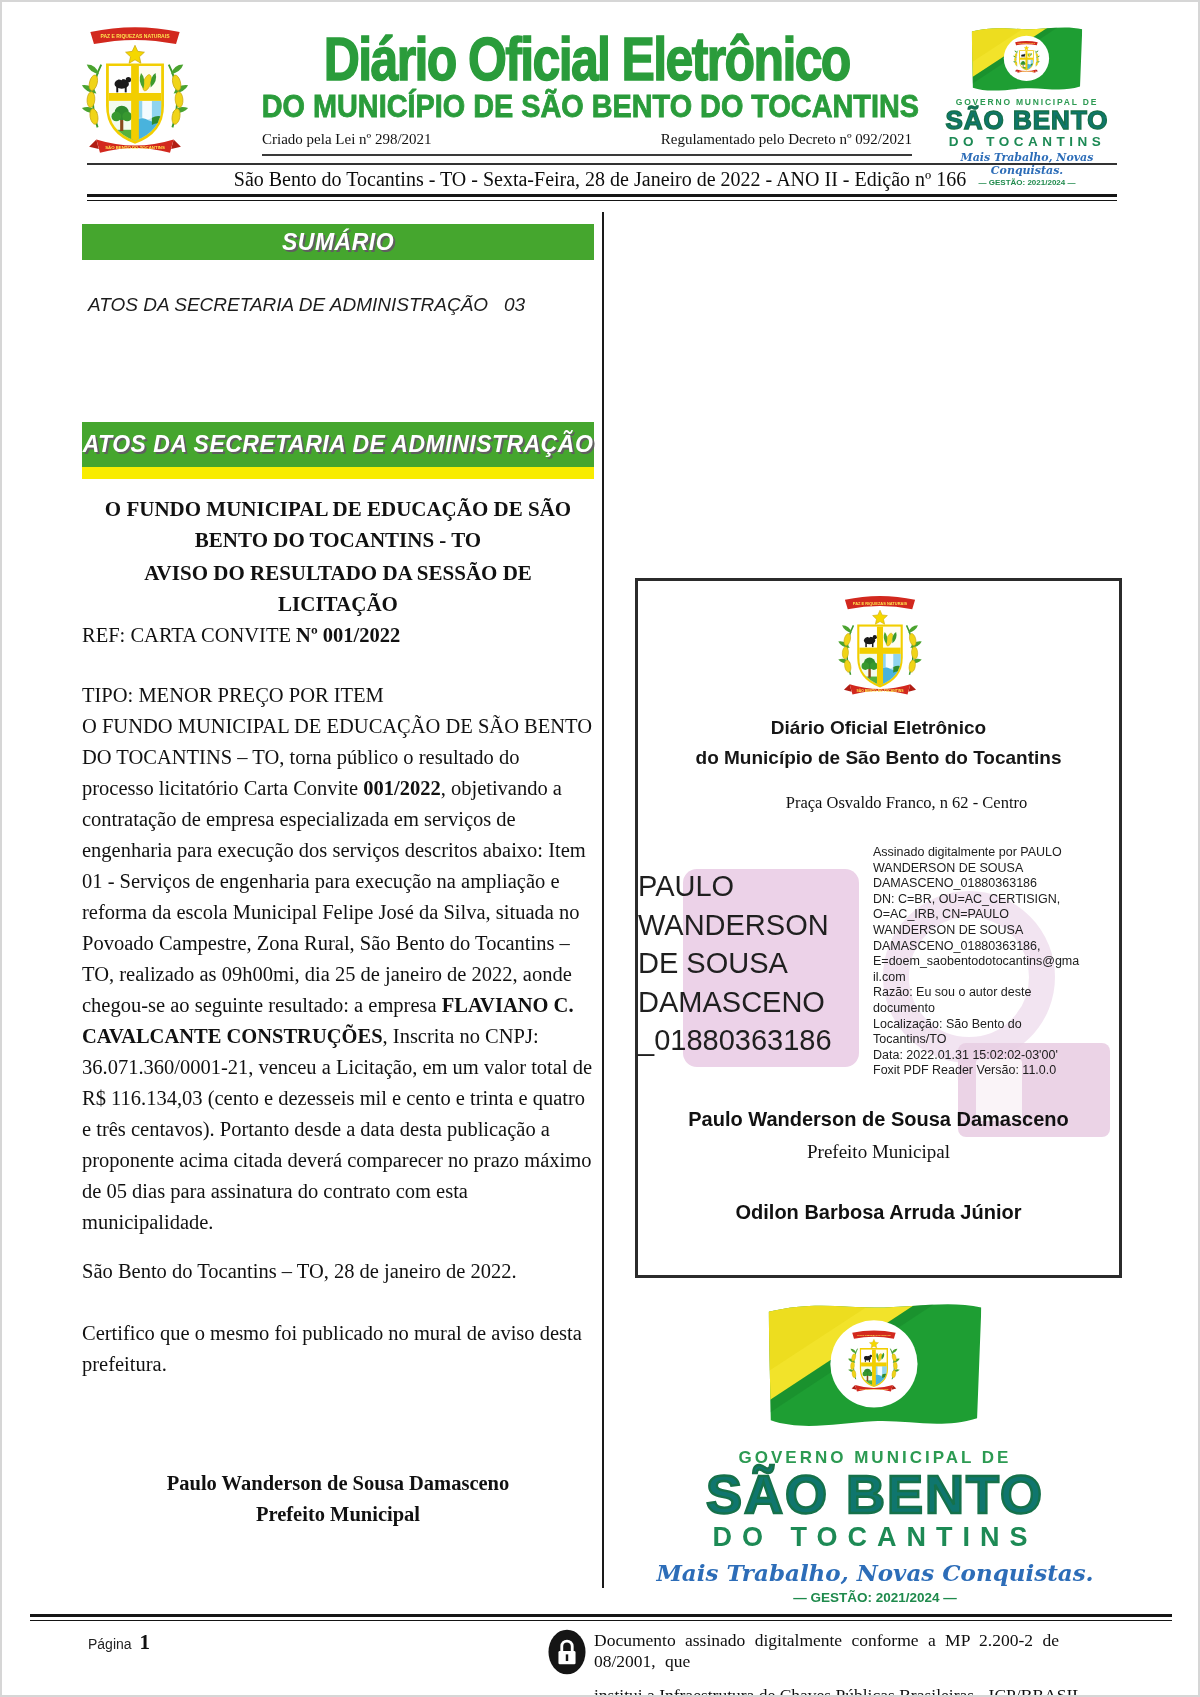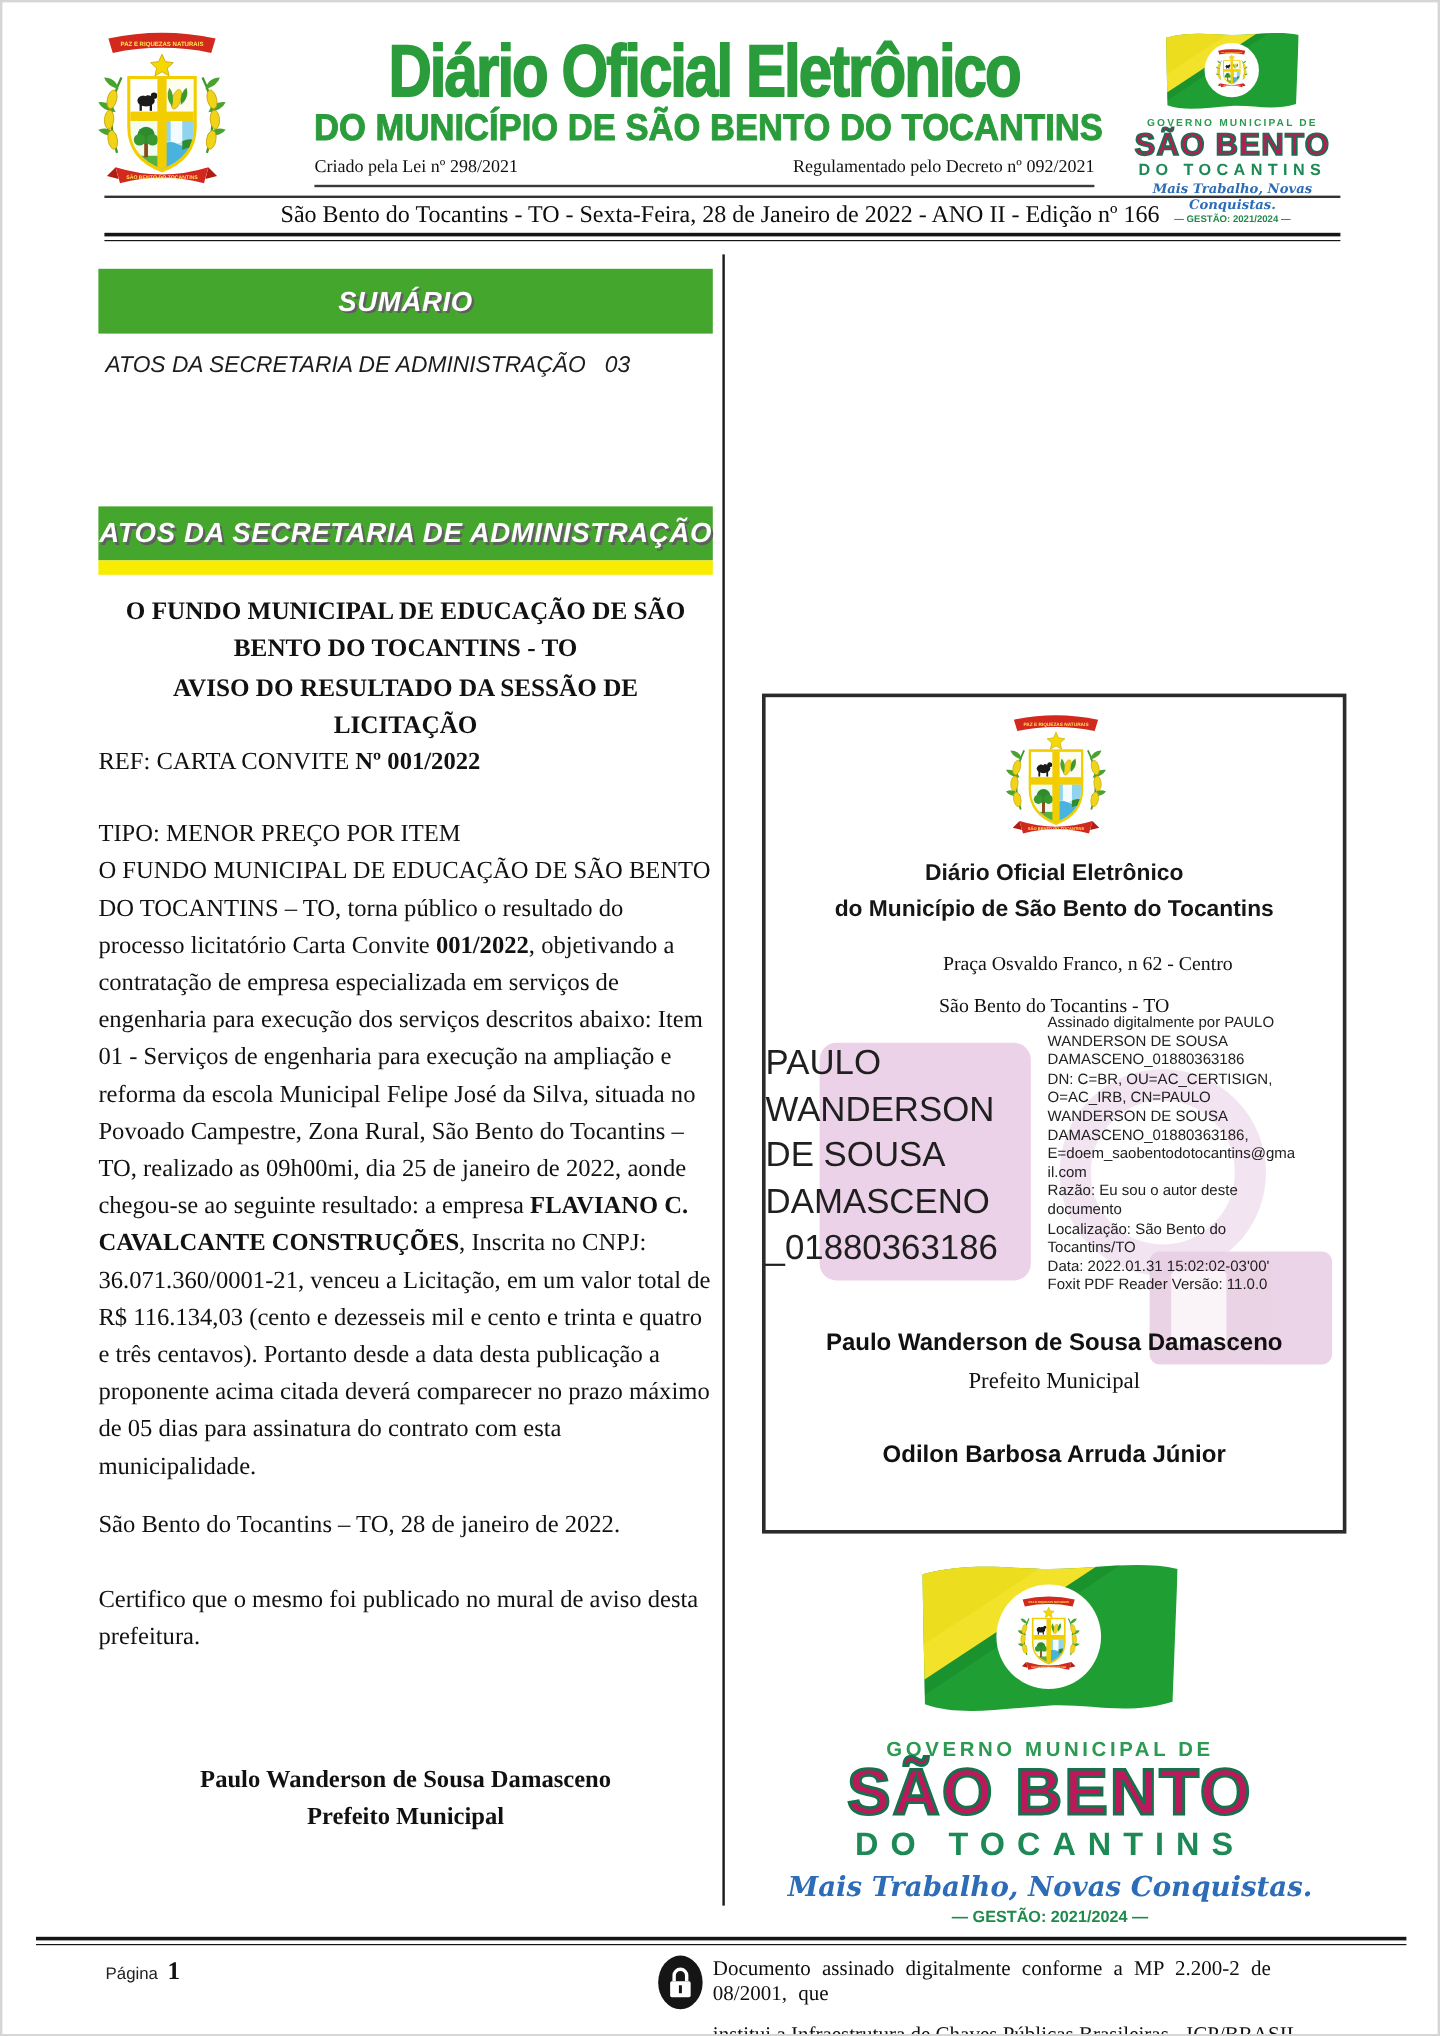--- a/index.html
+++ b/index.html
@@ -23,21 +23,21 @@
   .lawline{display:flex;justify-content:space-between;margin:8px 25px 0 25px;
            font-size:15px;border-bottom:2px solid #3a3a3a;padding-bottom:6px;}
 
   .brand{position:absolute;text-align:center;
          font-family:"Liberation Sans", sans-serif;}
   .brand-header{left:930px;top:22px;width:190px;}
   .flag{display:block;margin:0 auto;}
   .flag-header{width:116px;height:70px;}
   .gov-line{color:#2c9a52;font-weight:700;letter-spacing:1.8px;margin-top:3px;}
   .brand-header .gov-line{font-size:8.5px;}
-  .brand-city{color:#be185d;font-weight:700;-webkit-text-stroke:1.4px #15714a;}
+  .brand-city{color:#0f766e;font-weight:700;-webkit-text-stroke:1.4px #15714a;}
   .brand-header .brand-city{font-size:26px;line-height:27px;letter-spacing:1px;}
   .brand-state{color:#1d8a55;font-weight:600;}
   .brand-header .brand-state{font-size:13.5px;letter-spacing:4.5px;}
   .brand-slogan{color:#2d6db8;font-weight:700;font-style:italic;
                 font-family:"DejaVu Serif", serif;}
   .brand-header .brand-slogan{font-size:11px;margin-top:2px;}
   .brand-term{color:#1f8a4c;font-weight:700;}
   .brand-header .brand-term{font-size:8px;margin-top:1px;}
 
   .rule-thin{position:absolute;left:85px;width:1030px;top:161px;height:0;
@@ -49,21 +49,21 @@
 
   .col-divider{position:absolute;left:600px;top:210px;width:2px;height:1376px;
                background:#1a1a1a;}
 
   
   .green-box{position:absolute;left:80px;width:512px;background:#45a62e;
              display:flex;align-items:center;justify-content:center;
              font-family:"Liberation Sans", sans-serif;font-weight:700;
              font-style:italic;color:#ffffff;font-size:23px;letter-spacing:0.5px;
              text-shadow:2px 2px 0 #5f5f5f;}
-  .sumario-box{top:222px;height:54px;}
+  .sumario-box{top:222px;height:36px;}
   .atos-box{top:420px;height:45px;}
   .yellow-bar{position:absolute;left:80px;width:512px;top:465px;height:12px;
               background:#f8ec00;}
   .summary-entry{position:absolute;left:86px;top:292px;
                  font-family:"Liberation Sans", sans-serif;font-style:italic;
                  font-size:19px;color:#1c1c1c;white-space:pre;}
   .notice-title{position:absolute;left:80px;width:512px;text-align:center;
                 font-weight:700;font-size:21px;line-height:31px;}
   .nt1{top:492px;}
   .nt2{top:556px;}
@@ -283,21 +283,20 @@
     <div>Prefeito Municipal</div>
   </div>
 
   <div class="sig-box">
     <svg class="coa coa-box">
         <use href="#coa"></use>
       </svg>
     <div class="box-org1">Diário Oficial Eletrônico</div>
     <div class="box-org2">do Município de São Bento do Tocantins</div>
     <div class="box-addr1">Praça Osvaldo Franco, n 62 - Centro</div>
-    <div class="box-addr2">São Bento do Tocantins - TO</div>
 
     <div class="stamp"></div>
     <div class="stamp-ring"></div>
     <div class="stamp-tail"></div>
 
     <div class="big-name pre">PAULO
 WANDERSON
 DE SOUSA
 DAMASCENO
 _01880363186</div>

